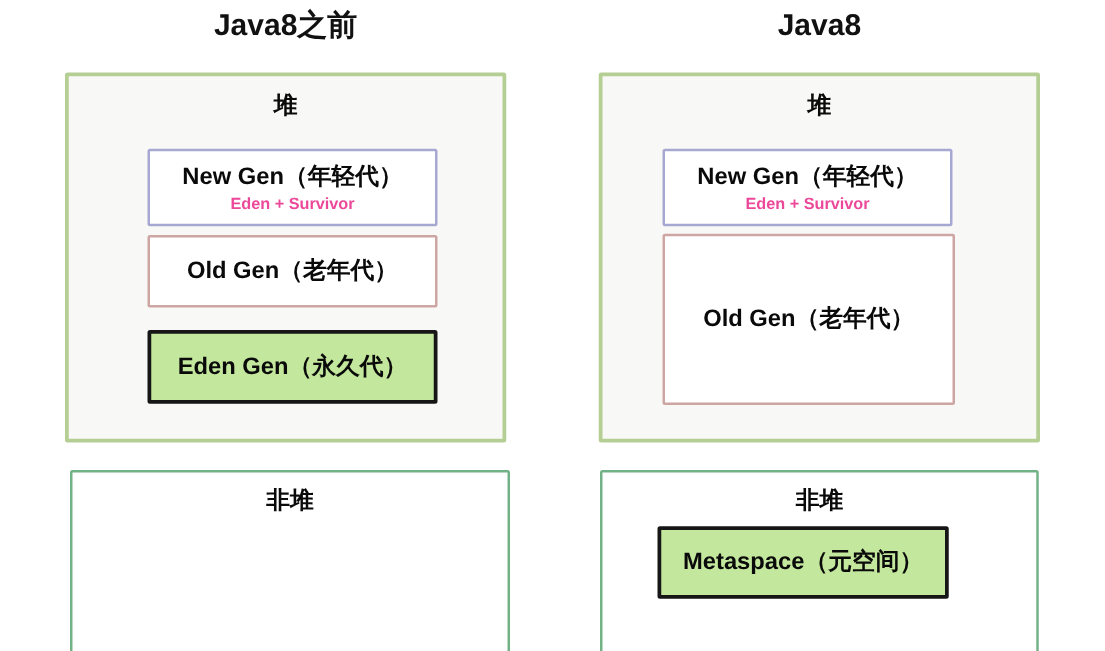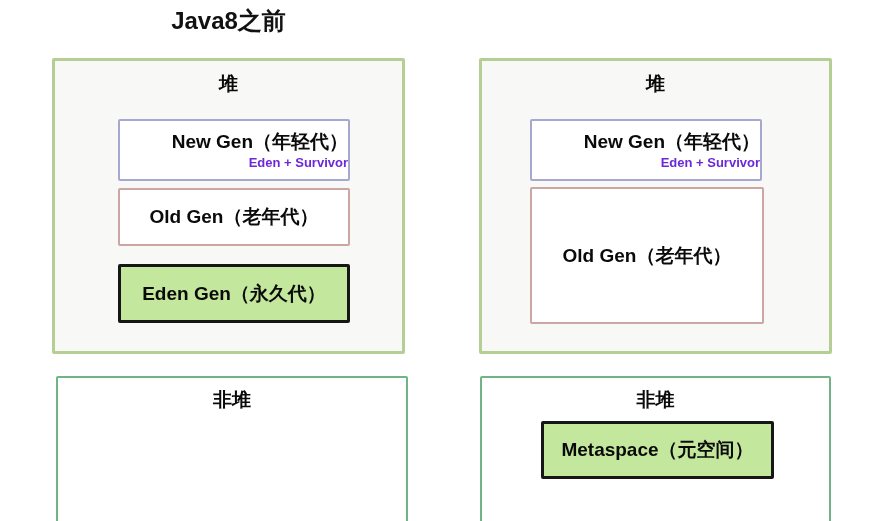--- a/index.html
+++ b/index.html
@@ -44,42 +44,42 @@
     margin-top:10px;
     font-size:19px;font-weight:bold;color:#0a0a0a;
   }
   .inner-box{
     position:absolute;
     display:flex;flex-direction:column;align-items:center;justify-content:center;
     background:#ffffff;border-radius:2px;
     text-align:center;
   }
   .inner-title{font-size:19px;font-weight:bold;color:#0a0a0a;line-height:1.25;}
-  .inner-subtitle{font-size:13px;font-weight:600;color:#6d28d9;margin-top:2px;}
-  .new-gen{border:2px solid var(--new-gen-border);align-items:flex-end;}
+  .inner-subtitle{font-size:13px;font-weight:600;color:#ec4899;margin-top:2px;}
+  .new-gen{border:2px solid var(--new-gen-border);}
   .old-gen{border:2px solid var(--old-gen-border);}
   .highlight{
     border:3px solid var(--highlight-border);
     background:var(--highlight-fill);
   }
   .heap-box.left .new-gen{left:63px;top:58px;width:232px;height:62px;}
   .heap-box.left .old-gen{left:63px;top:127px;width:232px;height:58px;}
   .heap-box.left .perm-gen{left:63px;top:203px;width:232px;height:59px;}
   .heap-box.right .new-gen{left:48px;top:58px;width:232px;height:62px;}
   .heap-box.right .old-gen{left:48px;top:126px;width:234px;height:137px;}
   .non-heap-box{
     position:absolute;top:376px;height:156px;
     border:2px solid var(--non-heap-border);
     background:var(--non-heap-fill);
     border-radius:2px;
   }
   .non-heap-box.left{left:56px;width:352px;}
   .non-heap-box.right{left:480px;width:351px;}
   .non-heap-box .region-label{margin-top:9px;}
-  .non-heap-box .metaspace{left:59px;top:43px;width:233px;height:58px;}
+  .non-heap-box .metaspace{left:44px;top:43px;width:233px;height:58px;}
 </style>
 </head>
 <body>
 
 <div class="page">
 
   <div class="col-title left">Java8之前</div>
 
   <div class="heap-box left">
     <span class="region-label">堆</span>
@@ -95,20 +95,21 @@
 
     <div class="inner-box perm-gen highlight">
       <span class="inner-title">Eden Gen（永久代）</span>
     </div>
   </div>
 
   <div class="non-heap-box left">
     <span class="region-label">非堆</span>
   </div>
 
+  <div class="col-title right">Java8</div>
 
   <div class="heap-box right">
     <span class="region-label">堆</span>
 
     <div class="inner-box new-gen">
       <span class="inner-title">New Gen（年轻代）</span>
       <span class="inner-subtitle">Eden + Survivor</span>
     </div>
 
     <div class="inner-box old-gen">

